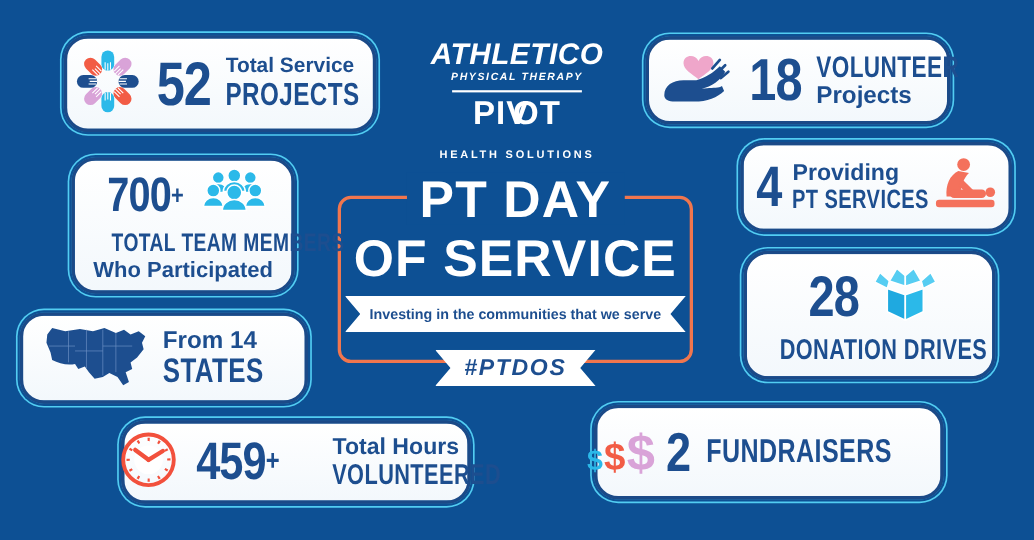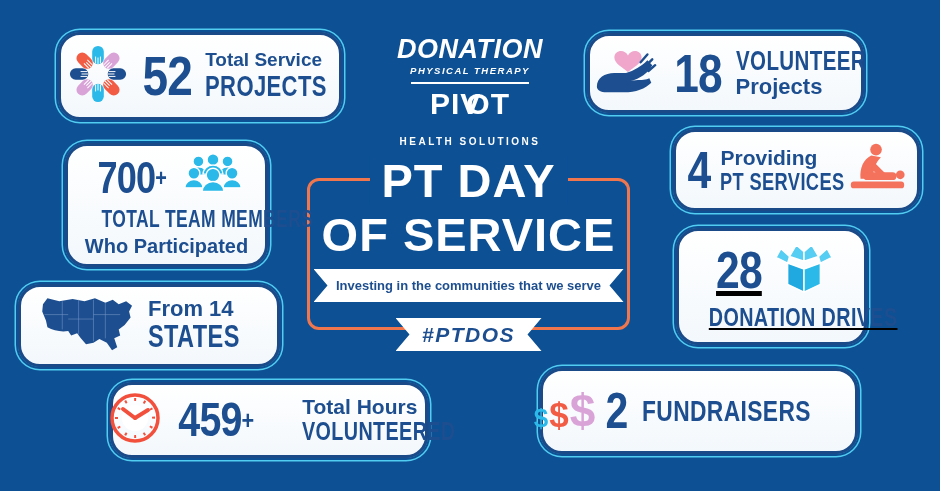--- a/index.html
+++ b/index.html
@@ -29,24 +29,24 @@
   }
   .num sup{font-size:55%;vertical-align:28%;letter-spacing:0;}
   .lbl{font-weight:bold;color:#1d4e8f;line-height:1.1;white-space:nowrap;}
   .cond{
     display:block;width:max-content;font-weight:bold;color:#1d4e8f;line-height:1.05;
     transform:scaleX(0.76);transform-origin:left center;letter-spacing:0.5px;white-space:nowrap;
   }
   .cond.center{margin:0 auto;transform-origin:center;}
   
   #b52{left:58px;top:32px;width:284px;height:88px;gap:8px;padding:0 10px;}
-  #b18{left:587px;top:33px;width:277px;height:80px;gap:8px;padding:0 10px;}
+  #b18{left:587px;top:33px;width:277px;height:80px;gap:8px;padding:0 10px;justify-content:space-between;}
   #b700{left:65px;top:143px;width:203px;height:124px;flex-direction:column;padding:6px 0;}
   #b4{left:673px;top:129px;width:247px;height:82px;gap:8px;padding:0 12px;}
-  #b28{left:676px;top:228px;width:191px;height:117px;flex-direction:column;padding:8px 0;text-decoration:underline;}
+  #b28{left:676px;top:228px;width:229px;height:117px;flex-direction:column;padding:8px 0;}
   #bmap{left:18px;top:284px;width:262px;height:83px;gap:10px;padding:0 14px;}
   #b459{left:110px;top:382px;width:318px;height:76px;gap:8px;padding:0 12px;}
   #bfund{left:540px;top:368px;width:318px;height:86px;gap:8px;padding:0 14px;}
   
   #logo{position:absolute;left:50%;top:36px;transform:translateX(-50%);
         text-align:center;color:#fff;width:220px;}
   .logo-brand{font-size:27px;font-weight:bold;font-style:italic;letter-spacing:0.5px;line-height:1;}
   .logo-brand-sub{font-size:9.5px;font-weight:bold;font-style:italic;letter-spacing:1.5px;margin-top:2px;}
   .logo-divider{width:118px;height:2px;background:#fff;margin:6px auto 5px auto;}
   .logo-partner{font-size:30px;font-weight:bold;letter-spacing:1px;line-height:1;}
@@ -71,21 +71,21 @@
   .d2{font-size:35px;color:#f25c45;margin-left:1px;}
   .d3{font-size:46px;color:#d9a3d8;margin-left:1px;}
   .icon{flex:none;}
 </style>
 </head>
 <body>
 
 <div id="canvas">
 
   <div id="logo">
-    <div class="logo-brand">DONATION</div>
+    <div class="logo-brand">ATHLETICO</div>
     <div class="logo-brand-sub">PHYSICAL THERAPY</div>
     <div class="logo-divider"></div>
     <div class="logo-partner"><span>PI</span><span class="v">V</span><span>OT</span></div>
     <div class="logo-partner-sub">HEALTH SOLUTIONS</div>
   </div>
 
   <div id="centerbox">
     <div class="title1">PT DAY</div>
     <div class="title2">OF SERVICE</div>
     <div class="ribbon" id="ribbon-tagline">Investing in the communities that we serve</div>

